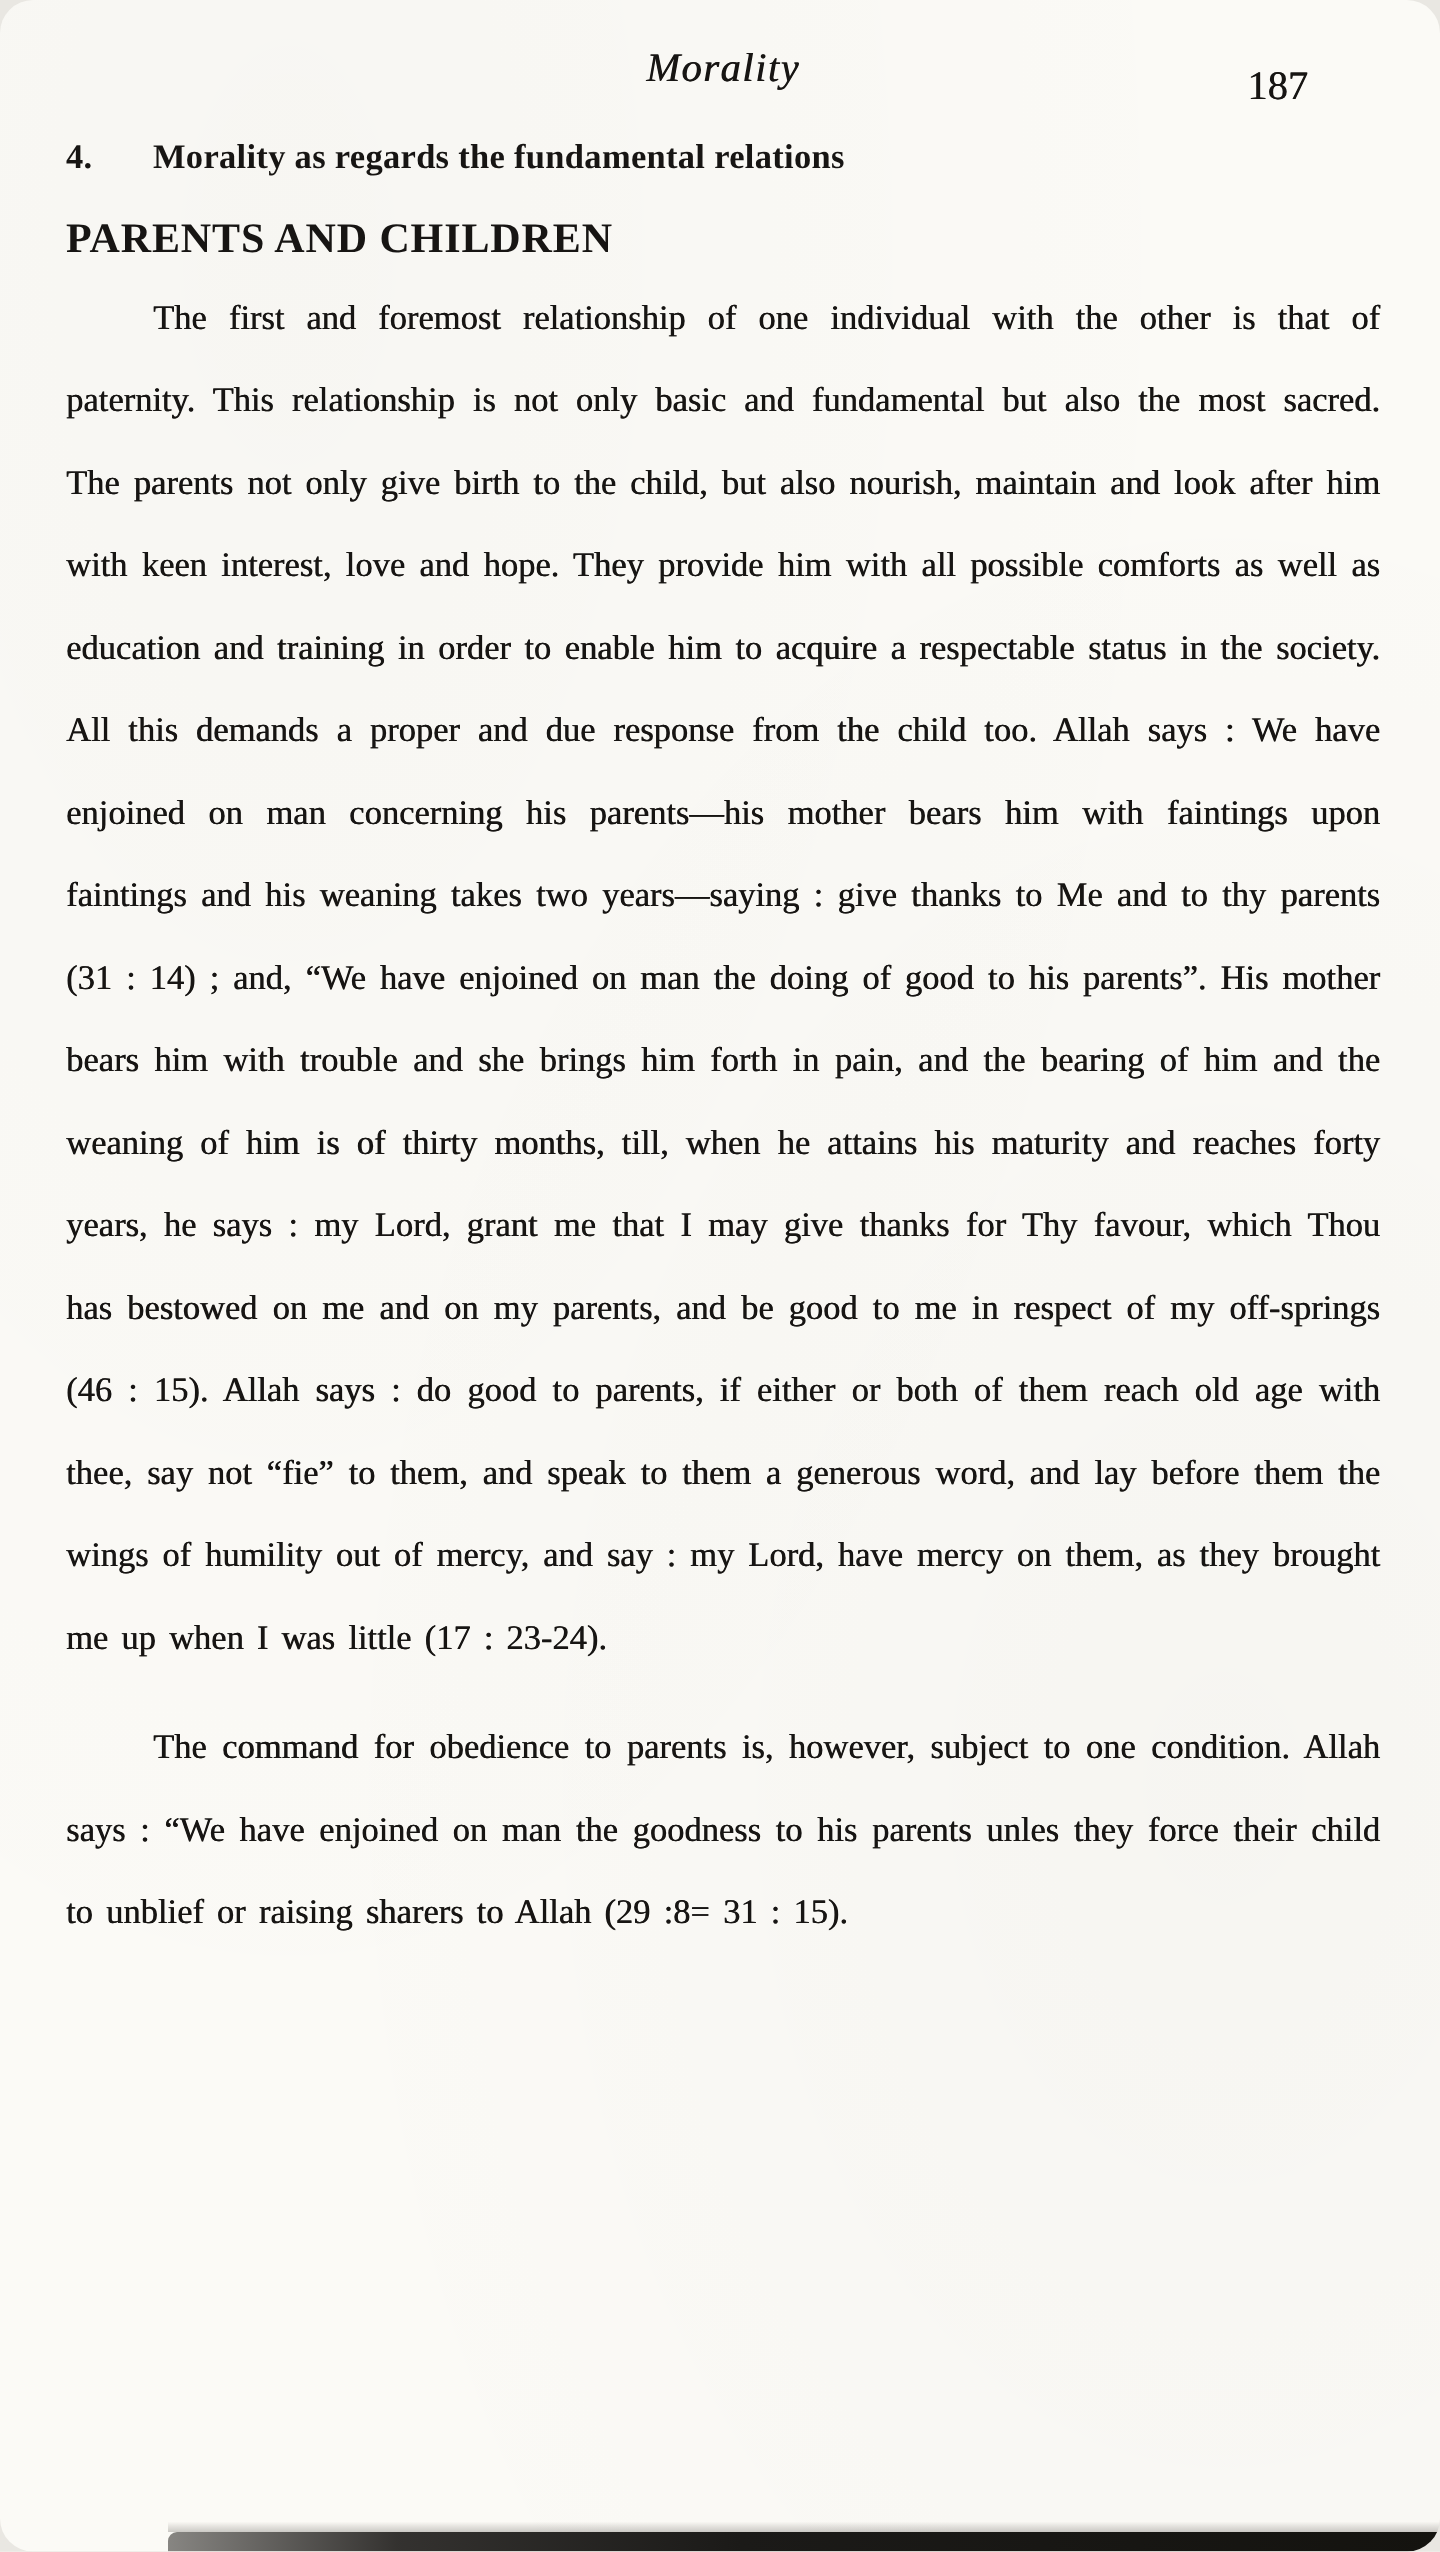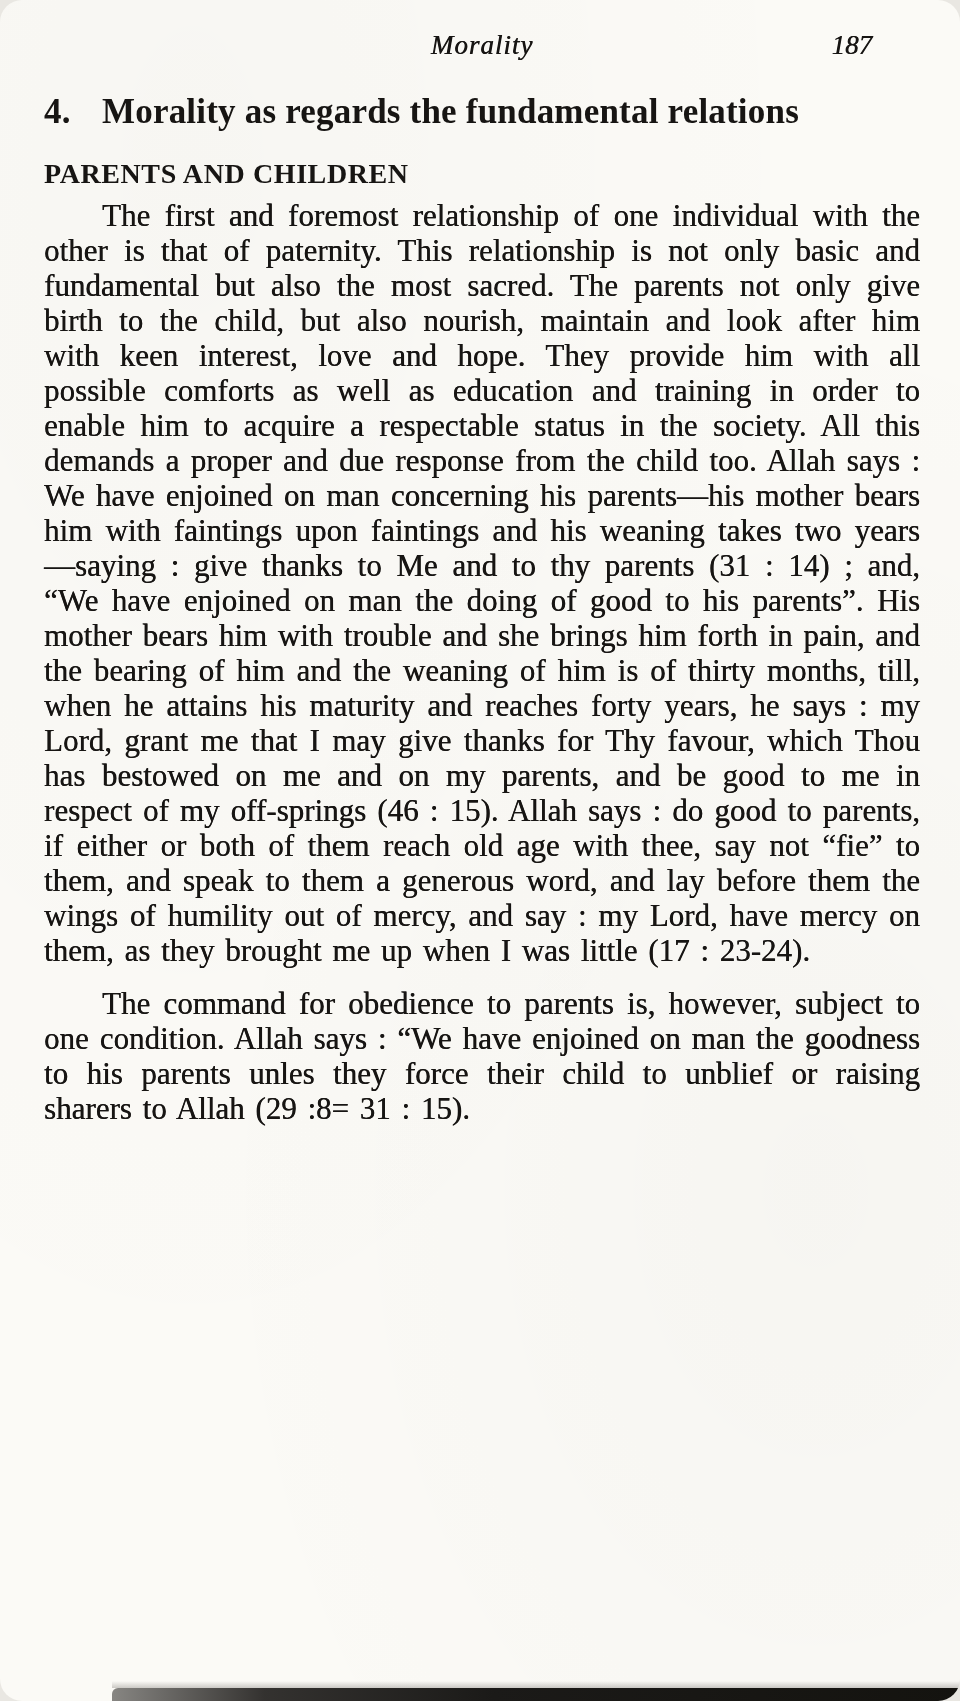--- a/index.html
+++ b/index.html
@@ -33,46 +33,45 @@
     left: 0;
     right: 0;
     text-align: center;
     font-style: italic;
     letter-spacing: 1px;
     text-shadow: 0.4px 0 0 currentColor;
   }
   .page-number {
     position: absolute;
     right: 48px;
-    top: 0;
-    font-style: italic;
+    top: 12px;
     text-shadow: 0.4px 0 0 currentColor;
     text-align: center;
   }
   .section-heading {
     margin-top: 18px;
     font-weight: bold;
-    font-size: 35px;
+    font-size: 23px;
     letter-spacing: 0.2px;
   }
   .section-number {
     display: inline-block;
     width: 58px;
   }
   .subheading {
     margin: 26px 0 8px 0;
     text-align: left;
     font-weight: bold;
     font-size: 28px;
     letter-spacing: 0.6px;
   }
   .body-para {
     margin: 0 0 14px 0;
-    font-size: 31px;
-    line-height: 35px;
+    font-size: 23px;
+    line-height: 55px;
     text-align: justify;
     text-indent: 58px;
     word-spacing: 3px;
     text-shadow: 0.35px 0 0 currentColor;
   }
   .body-para + .body-para {
     margin-top: 18px;
   }
   .scan-edge {
     position: absolute;

